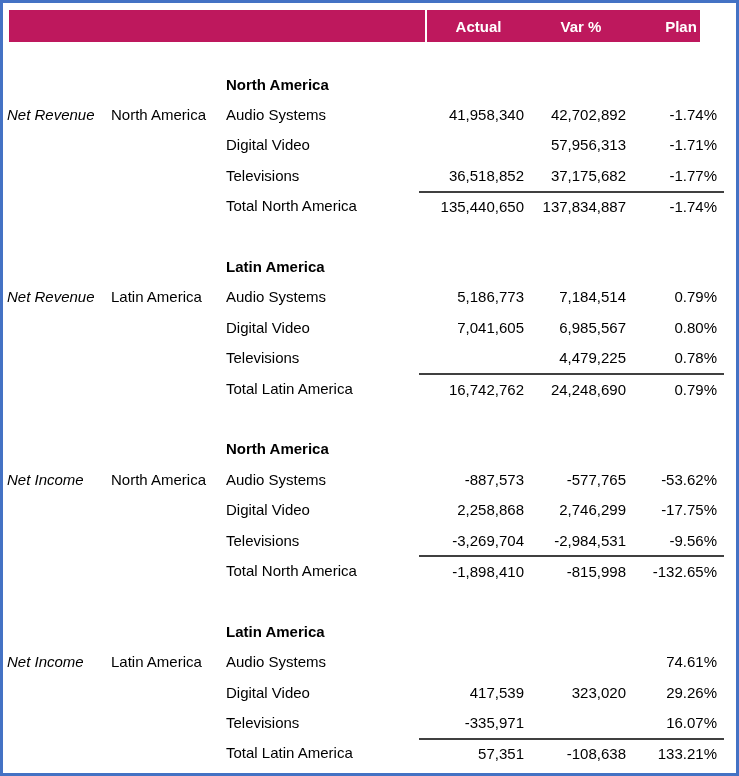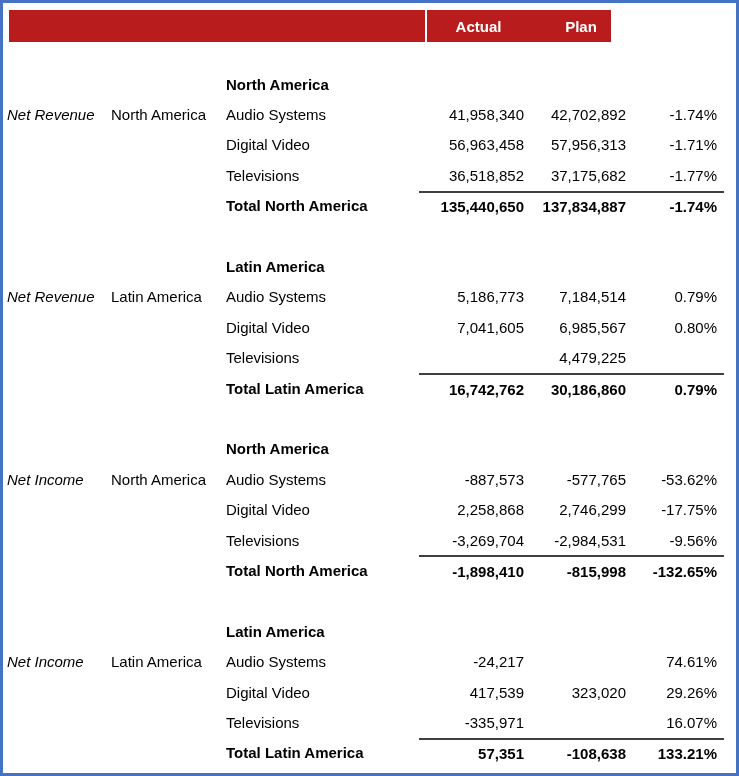--- a/index.html
+++ b/index.html
@@ -13,22 +13,22 @@
     width: 739px; height: 776px;
     box-sizing: border-box;
     border: 3px solid #4472C4;
     background: #ffffff;
     overflow: hidden;
   }
   
   .header-bar {
     position: absolute;
     left: 6px; top: 7px;
-    width: 602px; height: 32px;
-    background: #b91c1c;
+    width: 691px; height: 32px;
+    background: #be185d;
     display: grid;
     grid-template-columns: 416px 105px 102px 98px;
     align-items: stretch;
   }
   .hcell {
     display: flex; align-items: center; justify-content: center;
     color: #ffffff; font-weight: bold; font-size: 15px;
     box-sizing: border-box;
   }
   .hcell.sep { border-left: 2px solid #ffffff; }
@@ -47,54 +47,53 @@
   }
   .cell { display: flex; align-items: center; box-sizing: border-box; }
   .c1 { grid-column: 1; padding-left: 4px; font-style: italic; }
   .c2 { grid-column: 2; }
   .c3 { grid-column: 3; }
   .c4 { grid-column: 4; }
   .c5 { grid-column: 5; }
   .c6 { grid-column: 6; padding-right: 7px; }
   .num { justify-content: flex-end; text-align: left; }
   .bold { font-weight: bold; }
-  .total-row .cell { font-weight: bold; }
+  .total-row .cell { font-weight: normal; }
   .total-row .num { border-top: 2px solid #404040; }
   .spacer-first { height: 27px; }
   .spacer { height: 30.4px; }
 </style>
 </head>
 <body>
 
 <div class="frame">
 
   <div class="header-bar">
     <div class="hcell"></div>
     <div class="hcell sep">Actual</div>
+    <div class="hcell">Var %</div>
     <div class="hcell">Plan</div>
-    <div class="hcell">Var %</div>
   </div>
 
   <div class="tbl">
 
     <div class="spacer-first"></div>
     <div class="row">
       <div class="cell c3 bold">North America</div>
     </div>
     <div class="row">
       <div class="cell c1">Net Revenue</div>
       <div class="cell c2">North America</div>
       <div class="cell c3">Audio Systems</div>
       <div class="cell c4 num">41,958,340</div>
       <div class="cell c5 num">42,702,892</div>
       <div class="cell c6 num">-1.74%</div>
     </div>
     <div class="row">
       <div class="cell c3">Digital Video</div>
-      <div class="cell c4 num">56,963,458</div>
       <div class="cell c5 num">57,956,313</div>
       <div class="cell c6 num">-1.71%</div>
     </div>
     <div class="row">
       <div class="cell c3">Televisions</div>
       <div class="cell c4 num">36,518,852</div>
       <div class="cell c5 num">37,175,682</div>
       <div class="cell c6 num">-1.77%</div>
     </div>
     <div class="row total-row">
@@ -118,25 +117,26 @@
     </div>
     <div class="row">
       <div class="cell c3">Digital Video</div>
       <div class="cell c4 num">7,041,605</div>
       <div class="cell c5 num">6,985,567</div>
       <div class="cell c6 num">0.80%</div>
     </div>
     <div class="row">
       <div class="cell c3">Televisions</div>
       <div class="cell c5 num">4,479,225</div>
+      <div class="cell c6 num">0.78%</div>
     </div>
     <div class="row total-row">
       <div class="cell c3">Total Latin America</div>
       <div class="cell c4 num">16,742,762</div>
-      <div class="cell c5 num">30,186,860</div>
+      <div class="cell c5 num">24,248,690</div>
       <div class="cell c6 num">0.79%</div>
     </div>
     <div class="spacer"></div>
 
     <div class="row">
       <div class="cell c3 bold">North America</div>
     </div>
     <div class="row">
       <div class="cell c1">Net Income</div>
       <div class="cell c2">North America</div>
@@ -165,21 +165,20 @@
     </div>
     <div class="spacer"></div>
 
     <div class="row">
       <div class="cell c3 bold">Latin America</div>
     </div>
     <div class="row">
       <div class="cell c1">Net Income</div>
       <div class="cell c2">Latin America</div>
       <div class="cell c3">Audio Systems</div>
-      <div class="cell c4 num">-24,217</div>
       <div class="cell c6 num">74.61%</div>
     </div>
     <div class="row">
       <div class="cell c3">Digital Video</div>
       <div class="cell c4 num">417,539</div>
       <div class="cell c5 num">323,020</div>
       <div class="cell c6 num">29.26%</div>
     </div>
     <div class="row">
       <div class="cell c3">Televisions</div>

